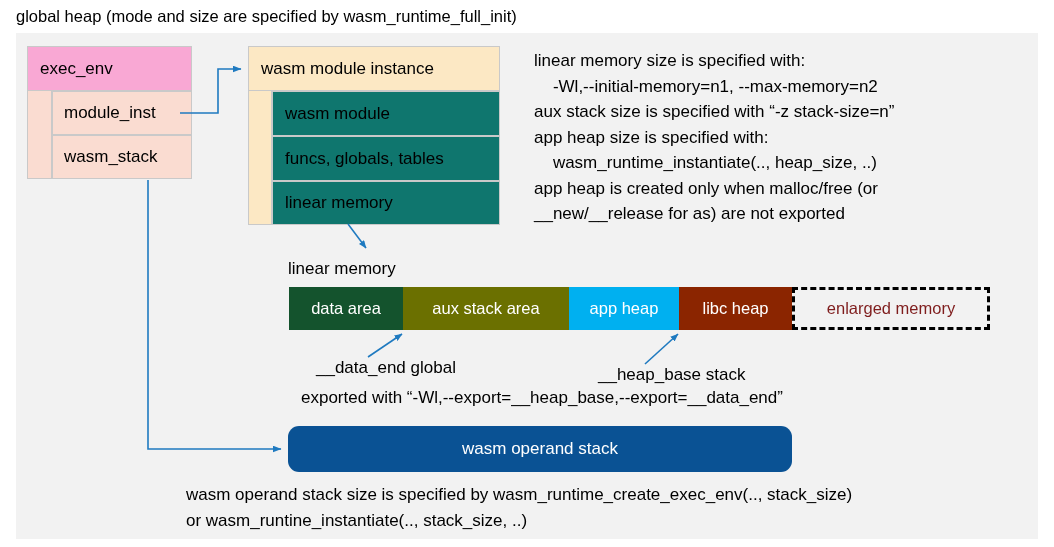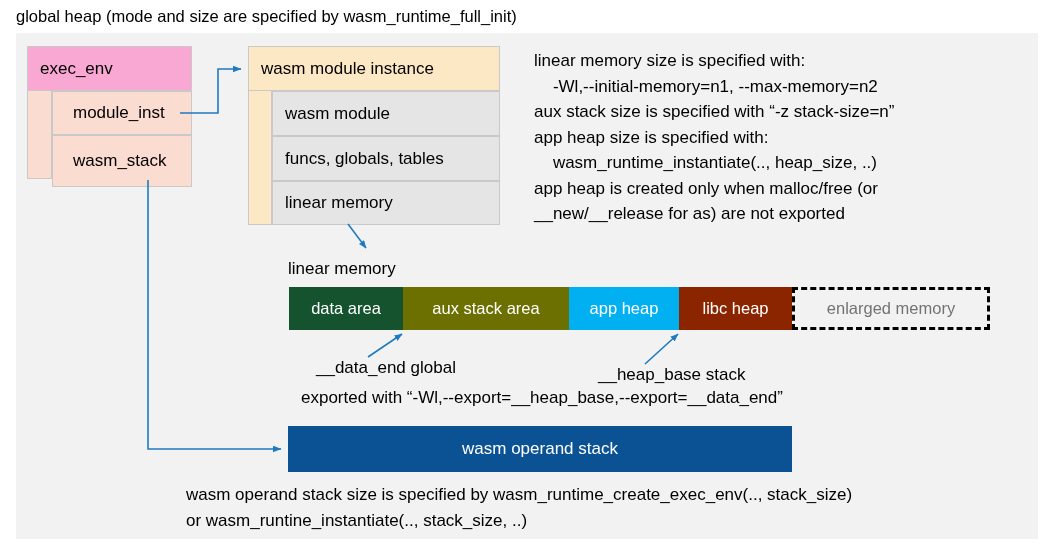--- a/index.html
+++ b/index.html
@@ -79,44 +79,44 @@
     width: 25px; height: 88px;
     background: #fadcd1;
     border: 1px solid #c9c9c9;
     border-top: none;
   }
   .exec-env-row {
     left: 52px;
     width: 140px; height: 44px;
     background: #fadcd1;
     border: 1px solid #c9c9c9;
-    padding-left: 20px;
+    padding-left: 11px;
   }
   .exec-env-row-1 { top: 91px; }
-  .exec-env-row-2 { top: 135px; height: 52px; }
+  .exec-env-row-2 { top: 135px; height: 44px; }
 
   
   .wmi-head {
     left: 248px; top: 46px;
     width: 252px; height: 45px;
     background: #fce8c4;
     border: 1px solid #c9c9c9;
     padding-left: 12px;
   }
   .wmi-gutter {
     left: 248px; top: 91px;
     width: 24px; height: 134px;
     background: #fce8c4;
     border: 1px solid #c9c9c9;
     border-top: none;
   }
   .wmi-row {
     left: 272px;
     width: 228px; height: 45px;
-    background: #e5e5e5;
+    background: #0f766e;
     border: 1px solid #c9c9c9;
     padding-left: 12px;
   }
   .wmi-row-1 { top: 91px; }
   .wmi-row-2 { top: 136px; }
   .wmi-row-3 { top: 181px; height: 44px; }
 
   
   .notes {
     position: absolute;
@@ -148,21 +148,21 @@
     color: #ffffff;
     white-space: nowrap;
   }
   .seg-data      { left: 289px;  width: 114px; background: #14532d; }
   .seg-auxstack  { left: 403px;  width: 166px; background: #6b7000; }
   .seg-appheap   { left: 569px;  width: 110px; background: #00b0f0; }
   .seg-libcheap  { left: 679px;  width: 113px; background: #8b2500; }
   .seg-enlarged  {
     left: 792px; width: 198px;
     background: #f2f2f2;
-    color: #737373;
+    color: #7f1d1d;
     border: 3px dashed #000000;
   }
 
   
   .callout {
     position: absolute;
     font-size: 17px;
     white-space: nowrap;
   }
   .callout-data-end  { left: 316px; top: 358px; }
@@ -174,20 +174,21 @@
     position: absolute;
     left: 288px; top: 426px;
     width: 504px; height: 46px;
     background: #0a5294;
     display: flex;
     align-items: center;
     justify-content: center;
     color: #ffffff;
     font-size: 17px;
     white-space: nowrap;
+    border-radius: 11px;
   }
   .bottom-notes {
     position: absolute;
     left: 186px;
     top: 482px;
     font-size: 17px;
     line-height: 26px;
     white-space: pre;
   }
 

